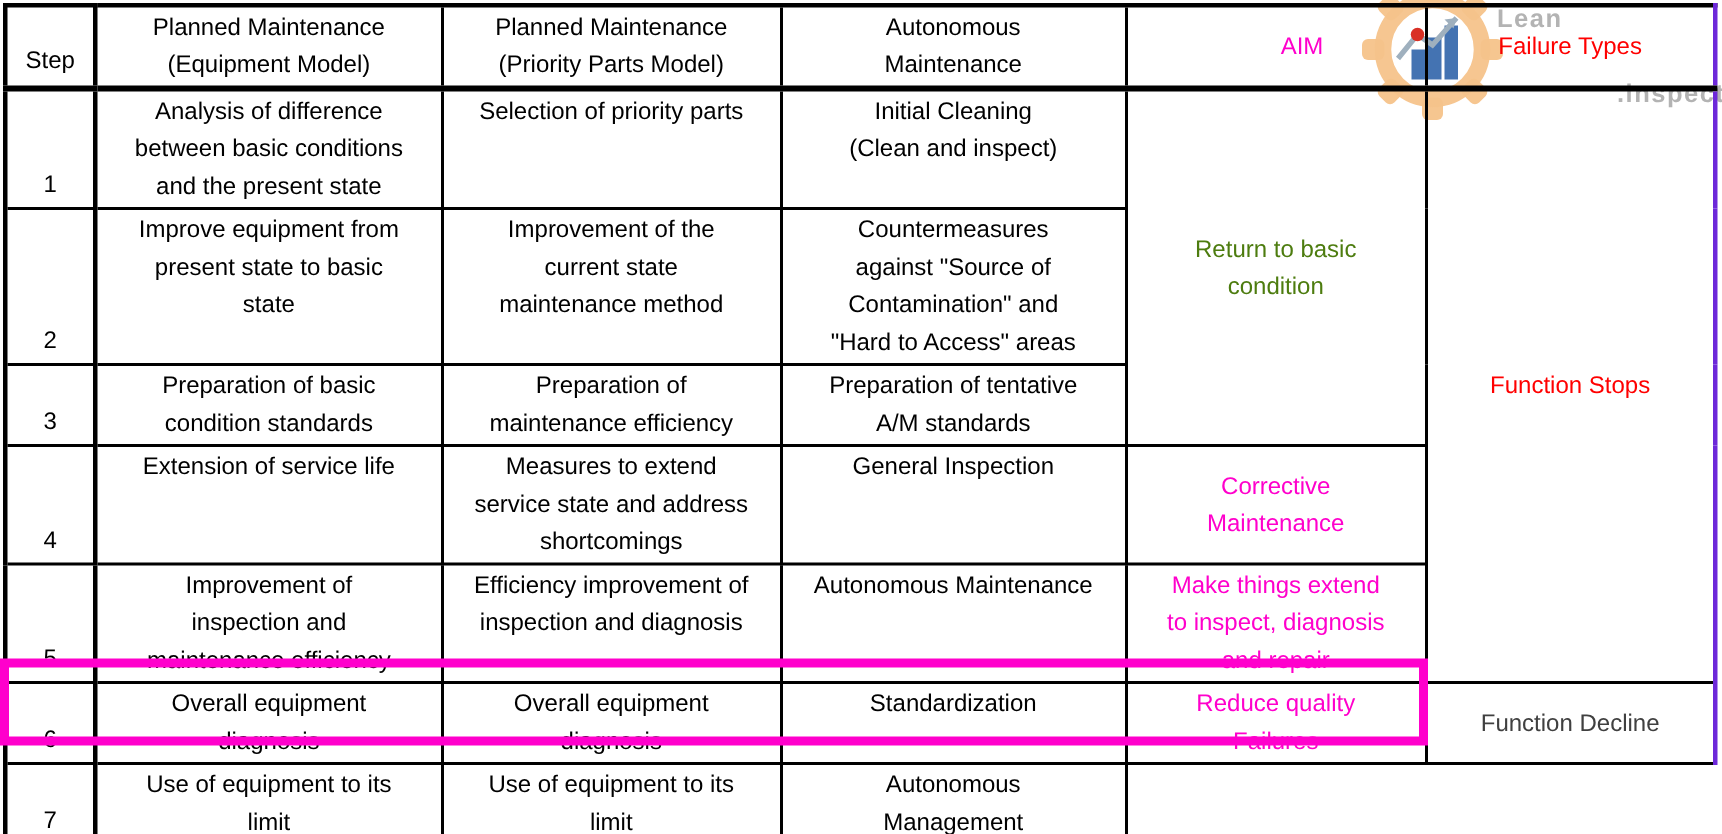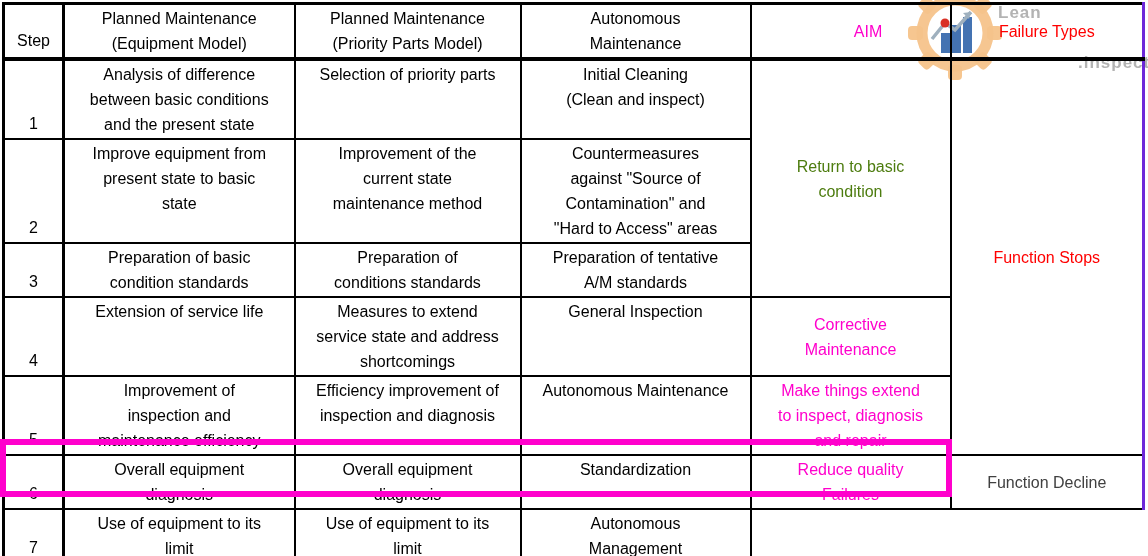--- a/index.html
+++ b/index.html
@@ -132,21 +132,21 @@
 against "Source of
 Contamination" and
 "Hard to Access" areas</td>
       </tr>
 
       <tr style="height:50px">
         <td class="c-step">3</td>
         <td class="c-body">Preparation of basic
 condition standards</td>
         <td class="c-body">Preparation of
-conditions standards</td>
+maintenance efficiency</td>
         <td class="c-body">Preparation of tentative
 A/M standards</td>
       </tr>
 
       <tr style="height:77px">
         <td class="c-step">4</td>
         <td class="c-body">Extension of service life</td>
         <td class="c-body">Measures to extend
 service state and address
 shortcomings</td>

